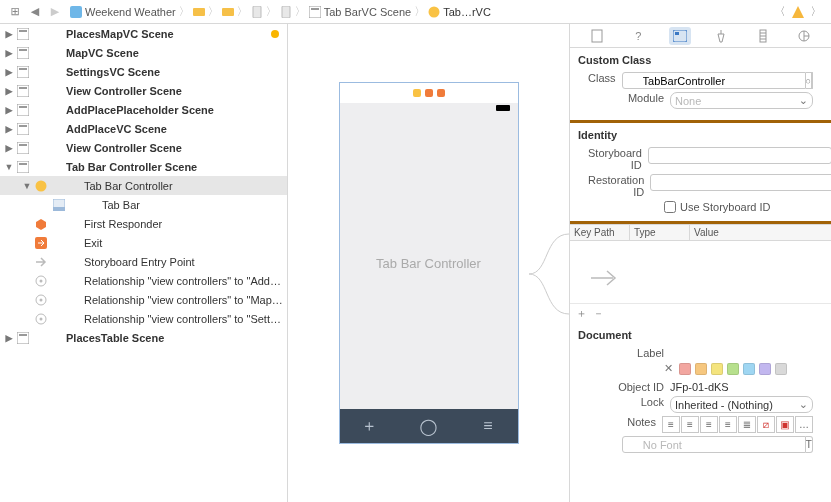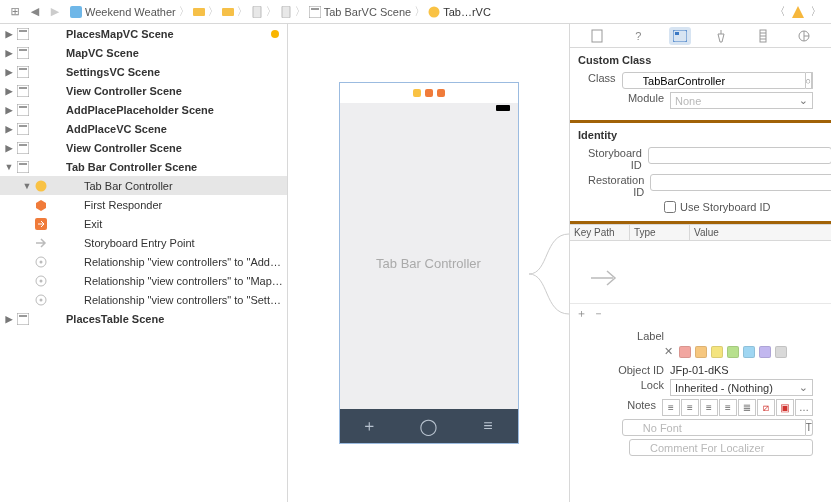--- a/index.html
+++ b/index.html
@@ -48,21 +48,21 @@
 .insp-tabs .t { width: 22px; height: 18px; display: flex; align-items: center; justify-content: center; color: #888; cursor: pointer; }
 .insp-tabs .t.active { background: #d7e4f2; border-radius: 3px; color: #3a78c4; }
 
 .section { border-bottom: 3px solid #a16207; padding: 4px 6px 8px; }
 .section-h { font-weight: 600; font-size: 11px; color: #333; margin: 2px 0 6px 2px; }
 .formrow { display: flex; margin: 3px 12px; }
 .formrow .flabel { width: 82px; text-align: right; padding-right: 6px; color: #555; }
 .formrow input[type=text] { flex: 1; height: 17px; border: 1px solid #c8c8c8; border-radius: 3px; padding: 0 20px; font-size: 11px; background: #fff; }
 .formrow input[type=text]::placeholder { color: #b8b8b8; }
 .formrow .stepper { width: 14px; height: 17px; border: 1px solid #c8c8c8; border-left: none; border-radius: 0 3px 3px 0; background: #f4f4f4; }
-.formrow select, .formrow .select { flex: 1; height: 17px; border: 1px solid #c8c8c8; border-radius: 0; font-size: 11px; background: #fff; padding: 0 4px; color: #b8b8b8; display: flex; align-items: center; position: relative; }
+.formrow select, .formrow .select { flex: 1; height: 17px; border: 1px solid #c8c8c8; border-radius: 7px; font-size: 11px; background: #fff; padding: 0 4px; color: #b8b8b8; display: flex; align-items: center; position: relative; }
 .formrow .select.has-val { color: #333; }
 .formrow .select::after { content: "⌄"; position: absolute; right: 4px; color: #777; }
 .check { display: flex; align-items: center; gap: 4px; margin-left: 88px; margin-top: 3px; color: #555; }
 .check input { width: 12px; height: 12px; }
 
 .attrs-head { display: flex; font-size: 10px; color: #555; border-top: 1px solid #d8d8d8; border-bottom: 1px solid #d8d8d8; background: #f6f6f6; }
 .attrs-head div { padding: 2px 4px; border-right: 1px solid #d8d8d8; }
 .attrs-body { height: 62px; }
 .attrs-foot { display: flex; gap: 6px; padding: 2px 6px; color: #888; border-top: 1px solid #e8e8e8; }
 
@@ -229,20 +229,30 @@
 
       <div class="row indent1 sel">
           <span class="disc">▼</span>
           <span class="ic">
             <svg viewBox="0 0 12 12" width="12" height="12">
               <circle cx="6" cy="6" r="5.5" fill="#f9c244"></circle>
             </svg>
           </span>
           <span class="lbl">Tab Bar Controller</span>
         </div>
+      <div class="row indent2">
+          <span class="disc"></span>
+          <span class="ic">
+            <svg viewBox="0 0 12 12" width="12" height="12">
+              <rect width="12" height="12" fill="#e4ecf5" stroke="#9cb9da"></rect>
+              <rect y="8" width="12" height="4" fill="#9cb9da"></rect>
+            </svg>
+          </span>
+          <span class="lbl">Tab Bar</span>
+        </div>
       <div class="row indent1">
           <span class="disc"></span>
           <span class="ic">
             <svg viewBox="0 0 12 12" width="12" height="12">
               <polygon points="6,1 11,4 11,9 6,12 1,9 1,4" fill="#f07b3a"></polygon>
             </svg>
           </span>
           <span class="lbl">First Responder</span>
         </div>
       <div class="row indent1">
@@ -402,20 +412,21 @@
           <div style="flex:1;border-right:none">Value</div>
         </div>
         <div class="attrs-body"></div>
         <div class="attrs-foot">
           <span>＋</span>
           <span>－</span>
         </div>
       </div>
 
       <div class="section" style="border-bottom:none">
+        <div class="section-h">Document</div>
         <div class="formrow">
           <div class="flabel">Label</div>
         </div>
         <div class="swatches">
           <span class="x">✕</span>
           <span class="sw" style="background:#f2a6a0"></span>
           <span class="sw" style="background:#f6c77f"></span>
           <span class="sw" style="background:#f4e47e"></span>
           <span class="sw" style="background:#b7e08d"></span>
           <span class="sw" style="background:#9fd6f2"></span>
@@ -443,20 +454,16 @@
             <div class="nb red">⧄</div>
             <div class="nb red">▣</div>
             <div class="nb">…</div>
           </div>
         </div>
         <div class="formrow">
           <div class="flabel"></div>
           <input type="text" style="border-radius: 3px 0px 0px 3px;" placeholder="No Font">
           <div style="width:18px;height:17px;border:1px solid #c8c8c8;border-left:none;display:flex;align-items:center;justify-content:center;font-size:10px;color:#666;border-radius:0 3px 3px 0">T</div>
         </div>
-        <div class="formrow">
-          <div class="flabel"></div>
-          <input type="text" placeholder="Comment For Localizer" style="">
-        </div>
       </div>
     </div>
   </div>
 </div>
 
 </body></html>

